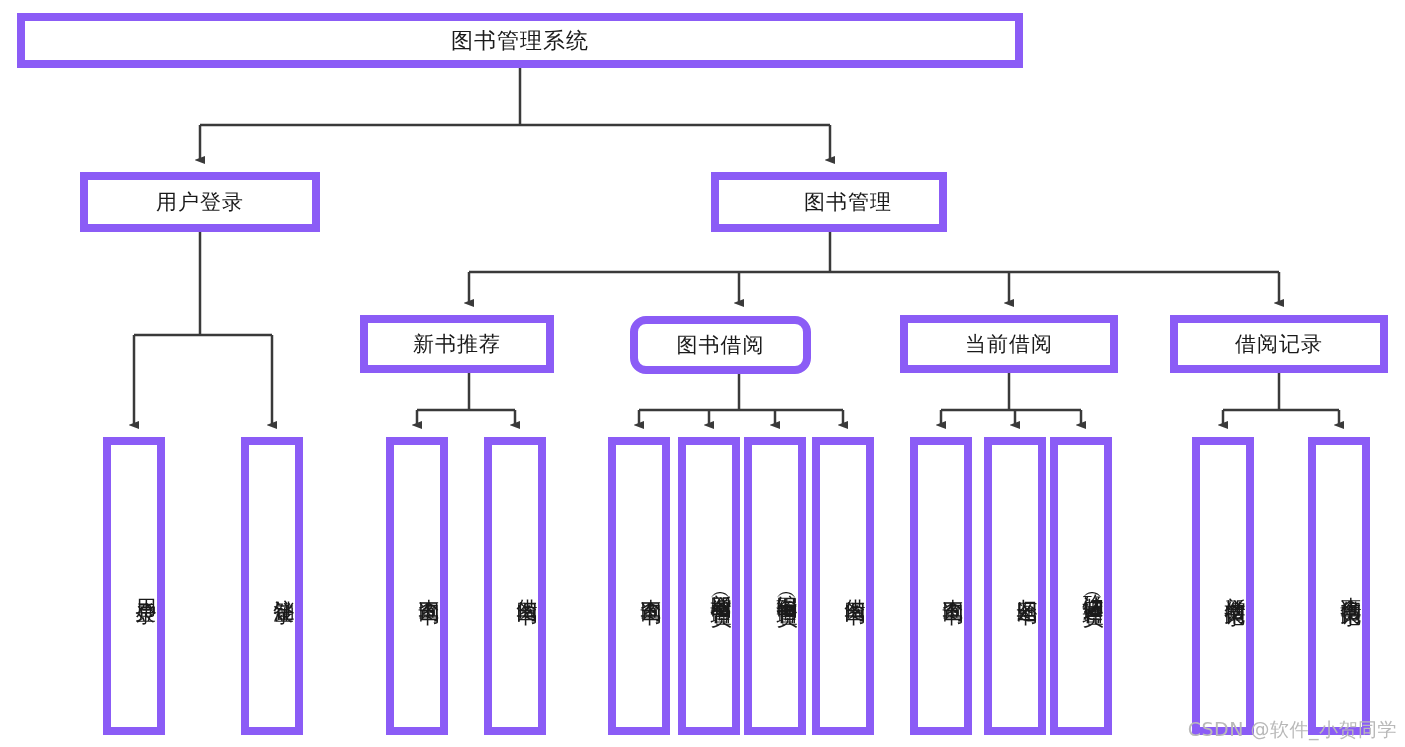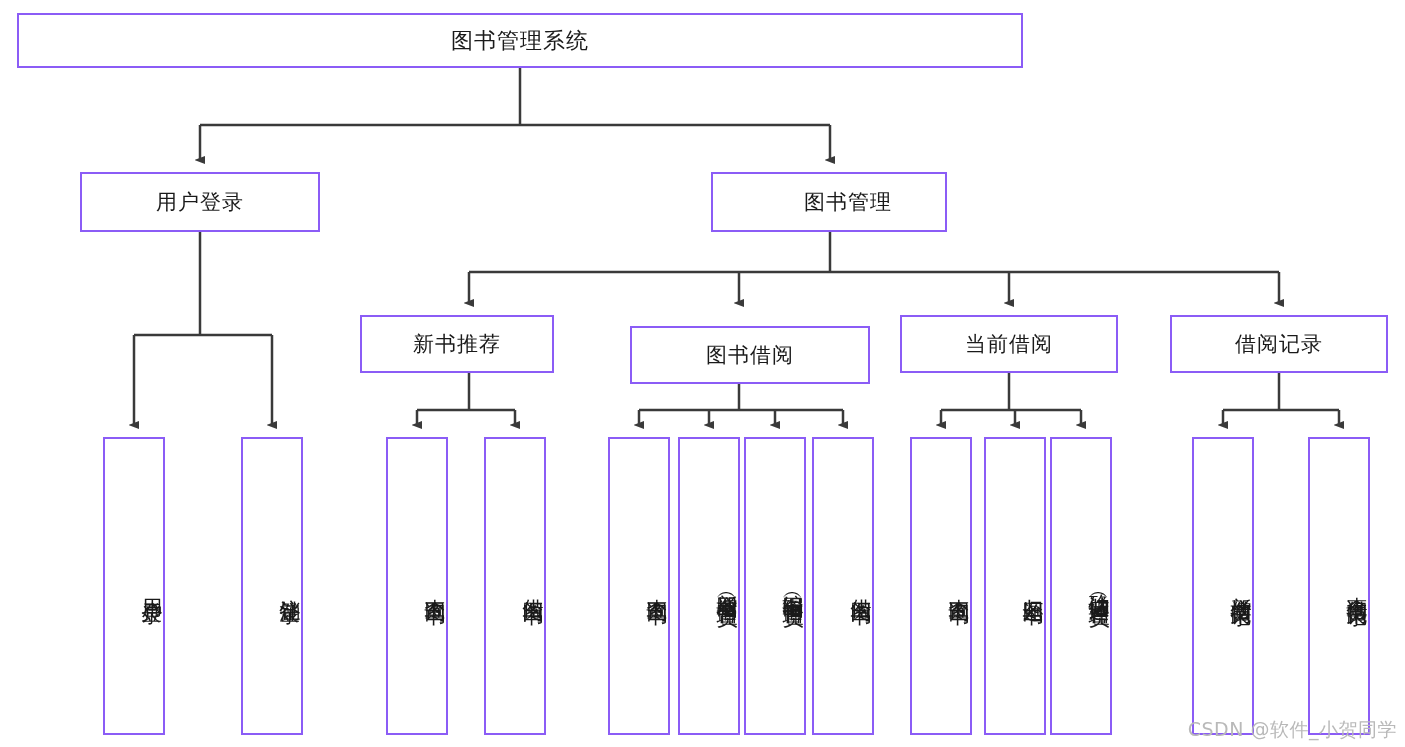--- a/index.html
+++ b/index.html
@@ -22,21 +22,21 @@
     position: absolute;
     left: 0;
     top: 0;
     width: 1405px;
     height: 747px;
     pointer-events: none;
   }
   .node {
     position: absolute;
     box-sizing: border-box;
-    border: 2px solid #8b5cf6;
+    border: 8px solid #8b5cf6;
     background: #ffffff;
     display: flex;
     align-items: center;
     justify-content: center;
     color: #1a1a1a;
   }
   .node.h {
     font-size: 21px;
     letter-spacing: 1px;
   }
@@ -135,21 +135,21 @@
   <div class="node h" style="left:80px; top:172px; width:240px; height:60px;">
     <span>用户登录</span>
   </div>
   <div class="node h" style="left:711px; top:172px; width:236px; height:60px;padding-left:38px;">
     <span>图书管理</span>
   </div>
 
   <div class="node h" style="left:360px; top:315px; width:194px; height:58px;">
     <span>新书推荐</span>
   </div>
-  <div class="node h" style="left:630px; top:326px; width:240px; height:58px;">
+  <div class="node h" style="left:630px; top:316px; width:181px; height:58px;border-radius:16px;">
     <span>图书借阅</span>
   </div>
   <div class="node h" style="left:900px; top:315px; width:218px; height:58px;">
     <span>当前借阅</span>
   </div>
   <div class="node h" style="left:1170px; top:315px; width:218px; height:58px;">
     <span>借阅记录</span>
   </div>
 
   <div class="node v" style="left:103px; top:437px; width:62px; height:298px;">

